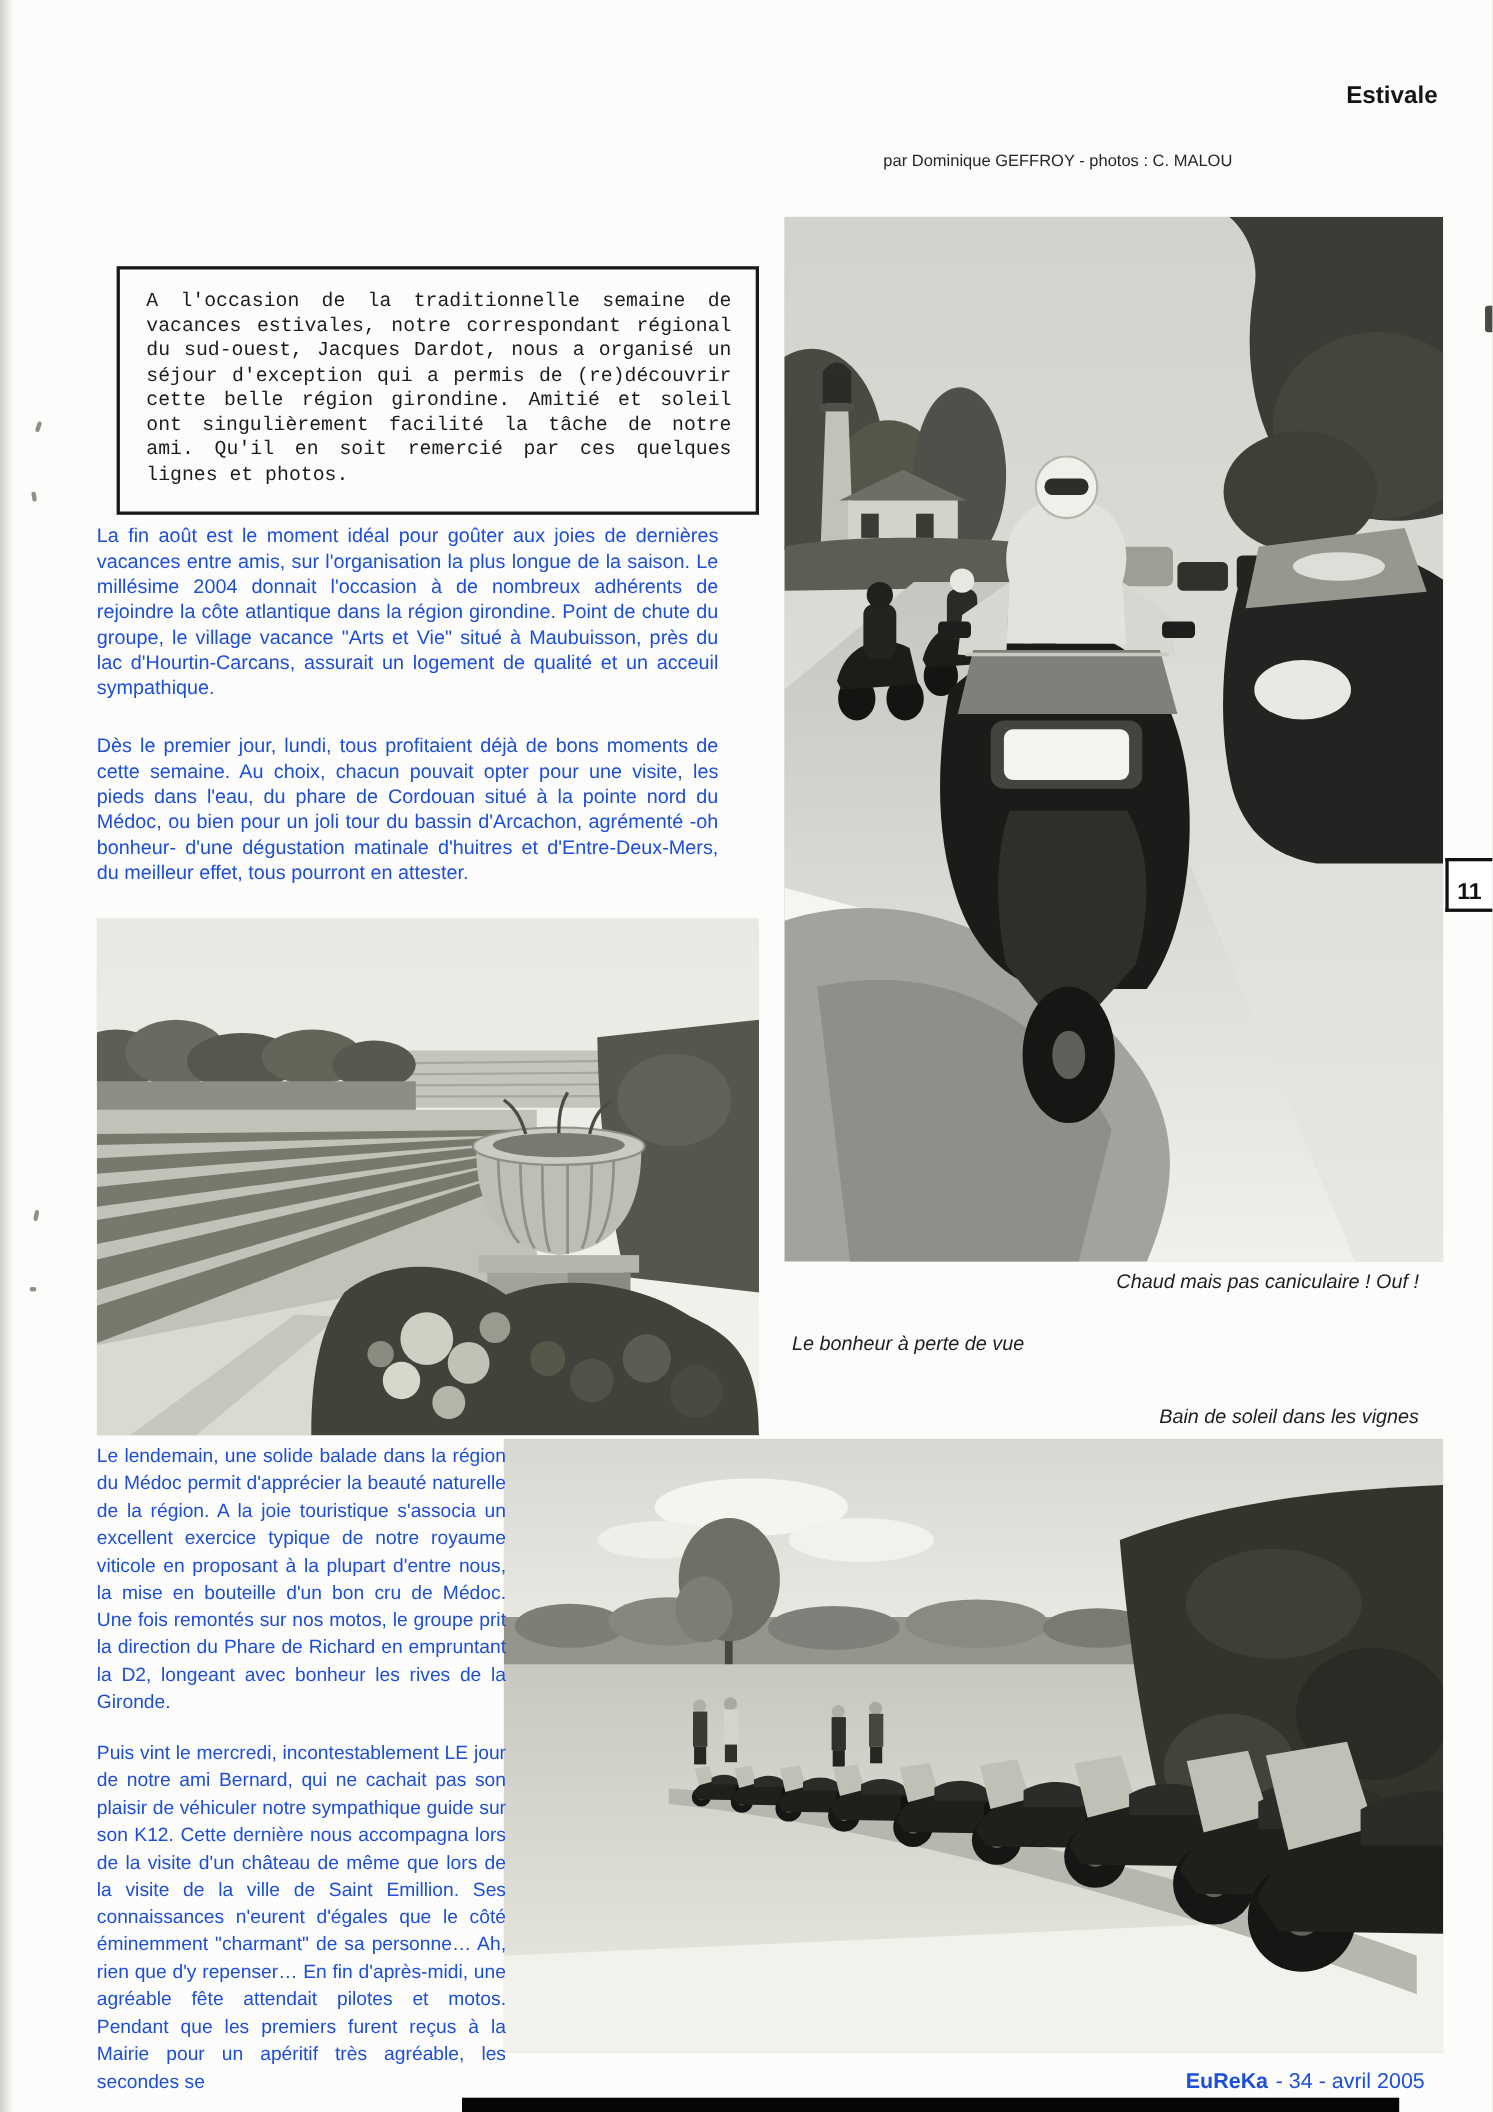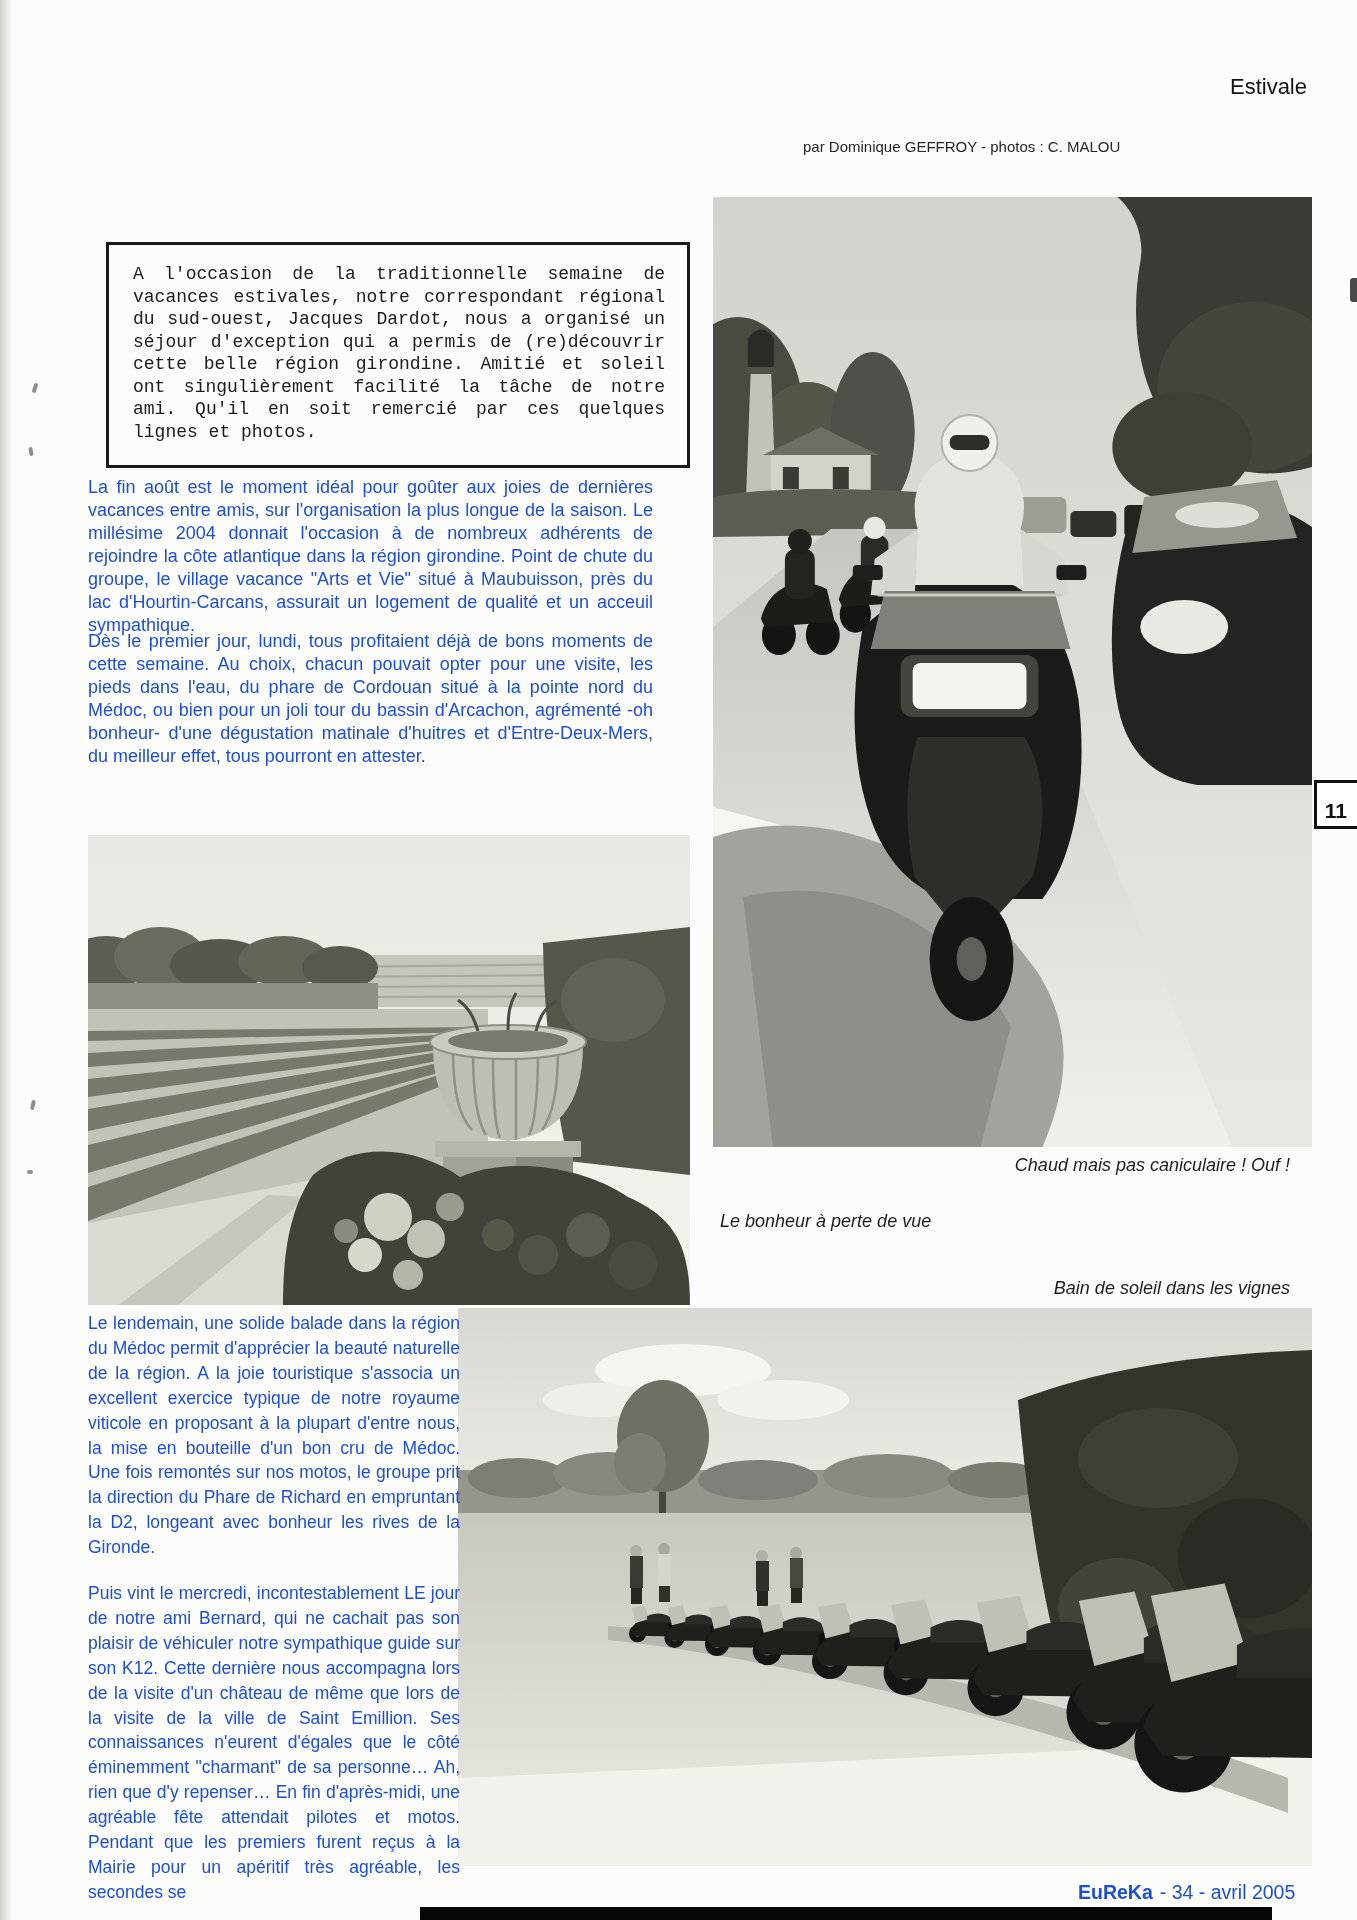--- a/index.html
+++ b/index.html
@@ -1,29 +1,29 @@
 <!DOCTYPE html>
 <html><head>
 <meta charset="utf-8">
 <style>
   html,body{margin:0;padding:0;background:#d9d9d5;}
   .page{position:relative;width:1357px;height:1920px;background:#fcfcfa;overflow:hidden;
         font-family:"Liberation Sans","DejaVu Sans",sans-serif;color:#1c1c1c;}
   .edge-left{position:absolute;left:0;top:0;width:12px;height:100%;
         background:linear-gradient(90deg,#cfcfca,rgba(252,252,250,0));}
-  .section-label{position:absolute;top:74px;right:50px;font-size:22px;font-weight:400;color:#141414;}
+  .section-label{position:absolute;top:74px;right:50px;font-size:22px;font-weight:700;color:#141414;}
   .title{position:absolute;left:84px;top:88px;margin:0;font-size:66px;font-weight:400;
         letter-spacing:-1px;color:#191919;}
   .byline{position:absolute;left:803px;top:138px;font-size:15px;color:#262626;text-align:right;}
   .intro-box{position:absolute;left:106px;top:242px;width:532px;border:3px solid #1a1a1a;
         padding:18px 22px 22px 24px;background:#fcfcfa;font-family:Liberation Mono, monospace;}
   .intro-box p{margin:0;font-size:18px;line-height:22.5px;text-align:justify;}
   .body{position:absolute;margin:0;text-align:justify;color:#1d4ed8;}
   .wide{left:88px;width:565px;font-size:18px;line-height:23px;}
-  .p1{top:476px;} .p2{top:630px;}
+  .p1{top:476px;} .p2{top:667px;}
   .narrow{left:88px;width:372px;font-size:17.5px;line-height:24.9px;}
   .p3{top:1311px;} .p4{top:1581px;}
   .photo{position:absolute;overflow:hidden;background:#dcdcd7;}
   .photo svg{display:block;width:100%;height:100%;}
   .photo-road{left:713px;top:197px;width:599px;height:950px;}
   .photo-vineyard{left:88px;top:835px;width:602px;height:470px;}
   .photo-parking{left:458px;top:1308px;width:854px;height:558px;}
   .caption{position:absolute;font-style:italic;font-size:18px;color:#1e1e1e;}
   .cap1{top:1155px;right:67px;}
   .cap2{top:1211px;left:720px;}

